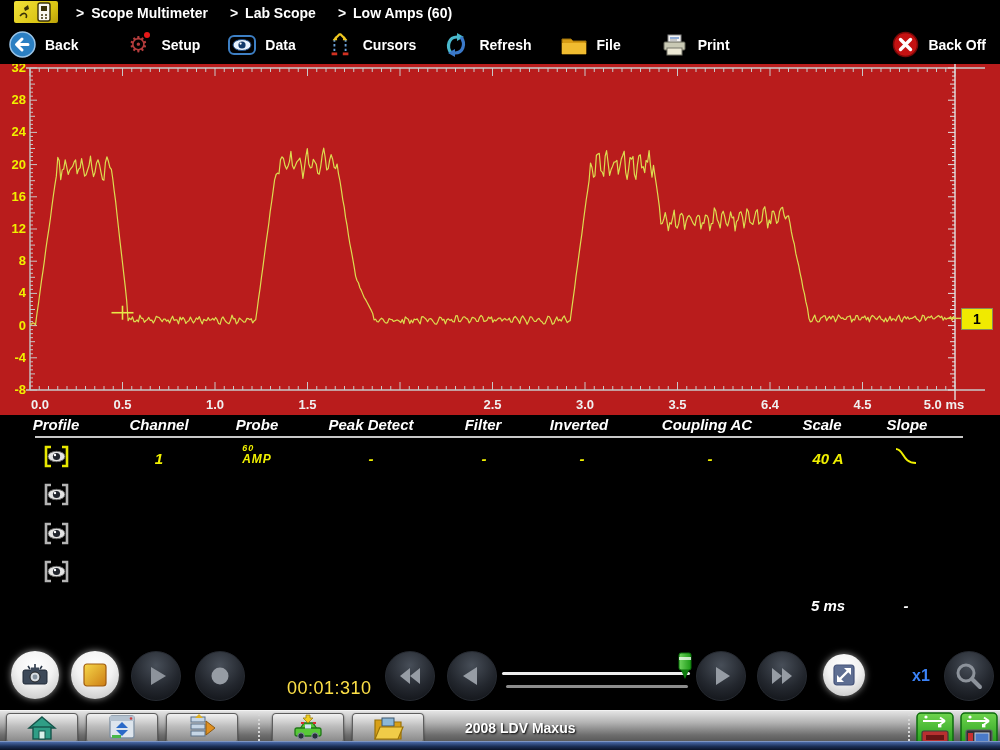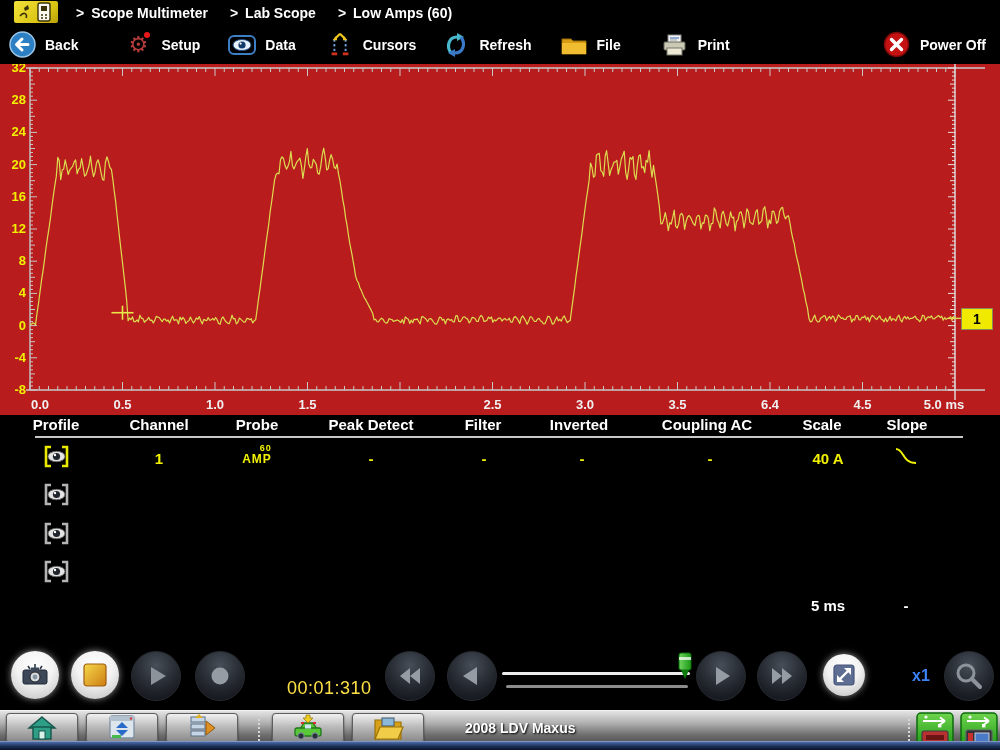--- a/index.html
+++ b/index.html
@@ -18,26 +18,26 @@
   .gear-glyph{font-family:"DejaVu Sans",sans-serif;font-size:22px;color:#b43c3c;line-height:26px;position:relative;}
   .gear-glyph::after{content:"";position:absolute;right:-2px;top:0;width:6px;height:6px;border-radius:50%;background:#e81818;}
   
   #scope{position:absolute;left:0;top:64px;width:1000px;height:351px;background:#b91c1c;overflow:hidden;}
   #scope-svg{position:absolute;left:0;top:0;}
   .ylab{position:absolute;left:0;width:26px;text-align:right;color:#f0f000;font-weight:bold;font-size:13px;line-height:14px;}
   .xlab{position:absolute;top:333px;color:#f0f0f0;font-weight:bold;font-size:13px;transform:translateX(-50%);white-space:nowrap;}
   #ch-badge{position:absolute;left:961px;top:244px;width:30px;height:20px;background:#f0ea00;border:1px solid #8a8a5a;
             color:#000;font-weight:bold;font-size:14px;line-height:20px;text-align:center;}
   
-  #table{position:absolute;left:0;top:415px;width:952px;height:230px;background:#000;}
+  #table{position:absolute;left:0;top:415px;width:952px;height:230px;background:#000;font-style:italic;}
   .th{position:absolute;top:1px;transform:translateX(-50%);color:#fff;font-weight:bold;font-size:15px;white-space:nowrap;}
   #thead-line{position:absolute;left:35px;top:21px;width:928px;height:2px;background:#c8c8c8;}
   .cell{position:absolute;transform:translateX(-50%);color:#f0f000;font-weight:bold;font-size:15px;white-space:nowrap;}
   .cell.white{color:#fff;}
-  .probe-stack{text-align:right;line-height:10px;}
+  .probe-stack{text-align:left;line-height:10px;}
   .probe-top{font-size:9px;letter-spacing:1px;display:block;}
   .probe-bot{font-size:12px;letter-spacing:1px;display:block;line-height:12px;}
   .eye{position:absolute;left:43px;width:27px;height:23px;cursor:pointer;}
   
   #controls{position:absolute;left:0;top:645px;width:1000px;height:65px;background:#000;}
   .cbtn{position:absolute;top:6px;width:48px;height:48px;border-radius:50%;display:flex;align-items:center;justify-content:center;cursor:pointer;}
   .cbtn.lit{background:radial-gradient(circle at 50% 32%,#ffffff 0%,#f2f2f2 45%,#cfcfcf 80%,#aaaaaa 100%);box-shadow:0 0 7px rgba(255,255,255,.55);}
   .cbtn.dim{background:radial-gradient(circle at 50% 28%,#474e58 0%,#23272e 55%,#0d0f13 100%);border:1px solid #262a31;}
   #timestamp{position:absolute;left:287px;top:21px;color:#fde047;font-weight:normal;font-size:18px;letter-spacing:.5px;margin-top:12px;}
   #zoom-level{position:absolute;left:912px;top:22px;color:#3b82f6;font-weight:bold;font-size:16px;}
@@ -164,21 +164,21 @@
       </span>
       <span class="tb-label">Print</span>
     </div>
     <div class="tb-item" style="margin-left:auto;margin-right:14px">
       <span class="tb-icon">
         <svg width="27" height="27" viewBox="0 0 27 27">
             <circle cx="13.5" cy="13.5" r="12" fill="#c41212" stroke="#7a0808" stroke-width="1.5"></circle>
         <path d="M8.5,8.5 L18.5,18.5 M18.5,8.5 L8.5,18.5" stroke="#fff" stroke-width="3.4" stroke-linecap="round"></path>
           </svg>
       </span>
-      <span class="tb-label">Power Off</span>
+      <span class="tb-label">Back Off</span>
     </div>
   </div>
 
   <div id="scope">
     <svg id="scope-svg" width="1000" height="351" viewBox="0 0 1000 351">
         <line x1="26" y1="4" x2="985" y2="4" stroke="#c8c8c8" stroke-width="1.4"></line>
         <line x1="26" y1="326" x2="985" y2="326" stroke="#c8c8c8" stroke-width="1.4"></line>
         <line x1="30" y1="4" x2="30" y2="326" stroke="#c8c8c8" stroke-width="1.4"></line>
         <line x1="955" y1="0" x2="955" y2="336" stroke="#e2e2e2" stroke-width="1.4"></line>
         <line x1="30" y1="4" x2="30" y2="12" stroke="#c8c8c8" stroke-width="1"></line>

